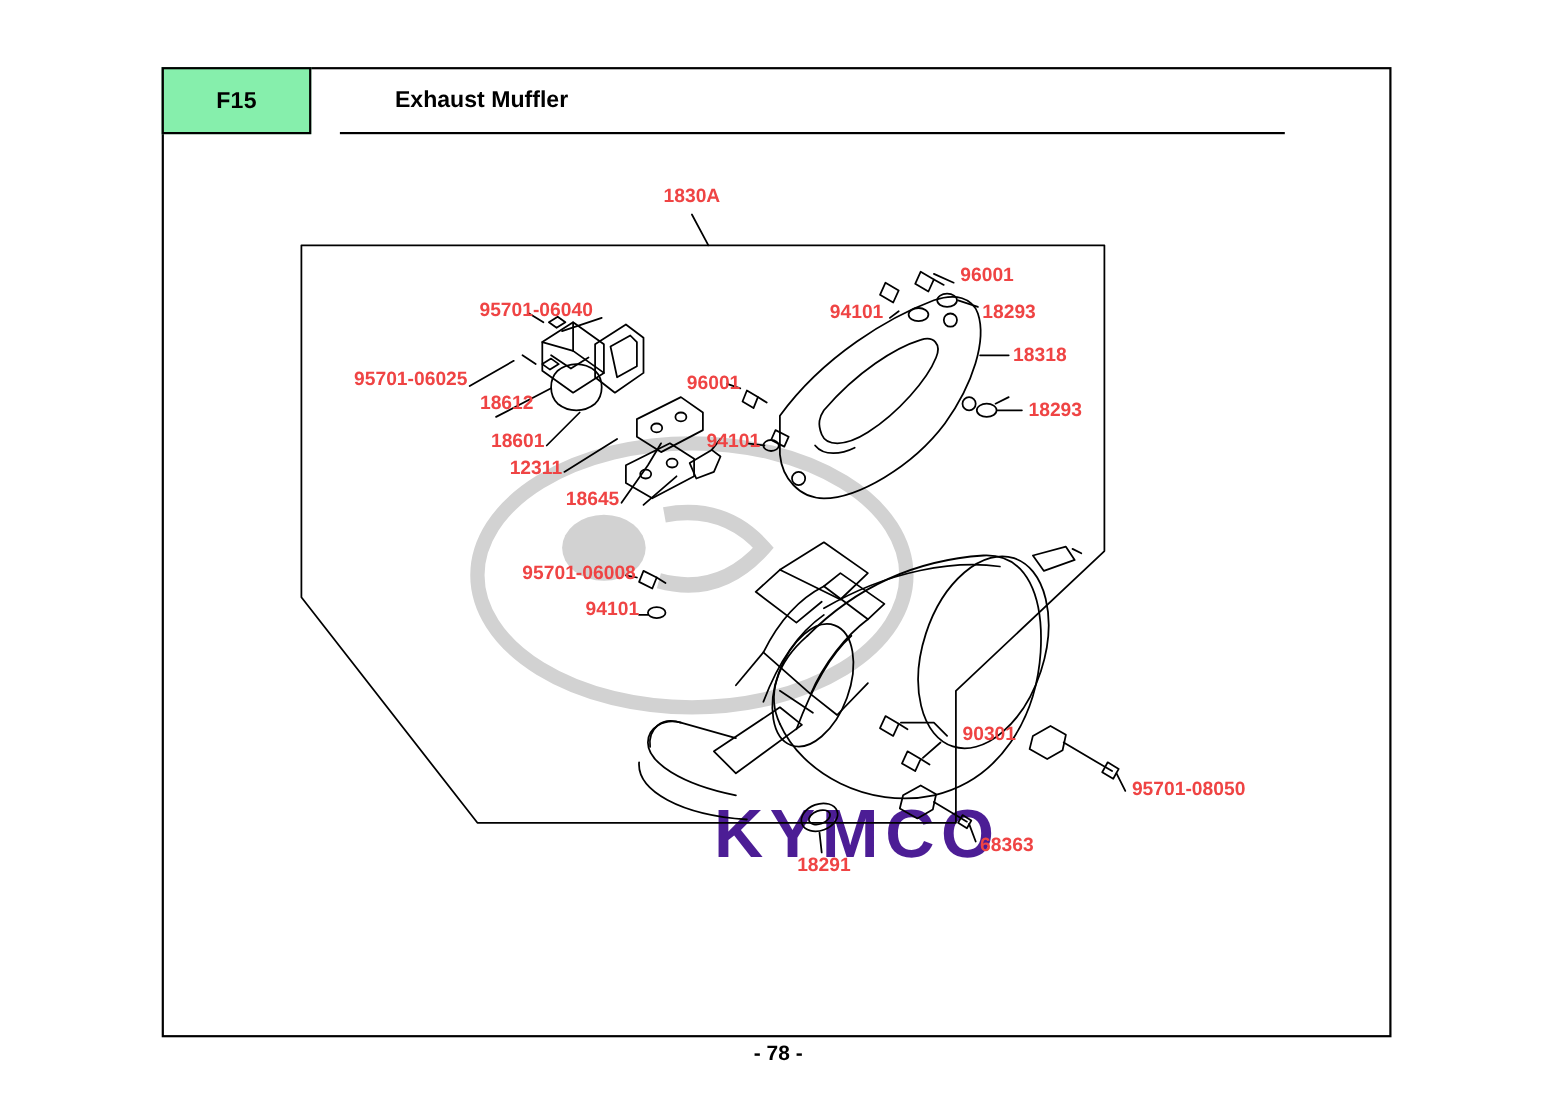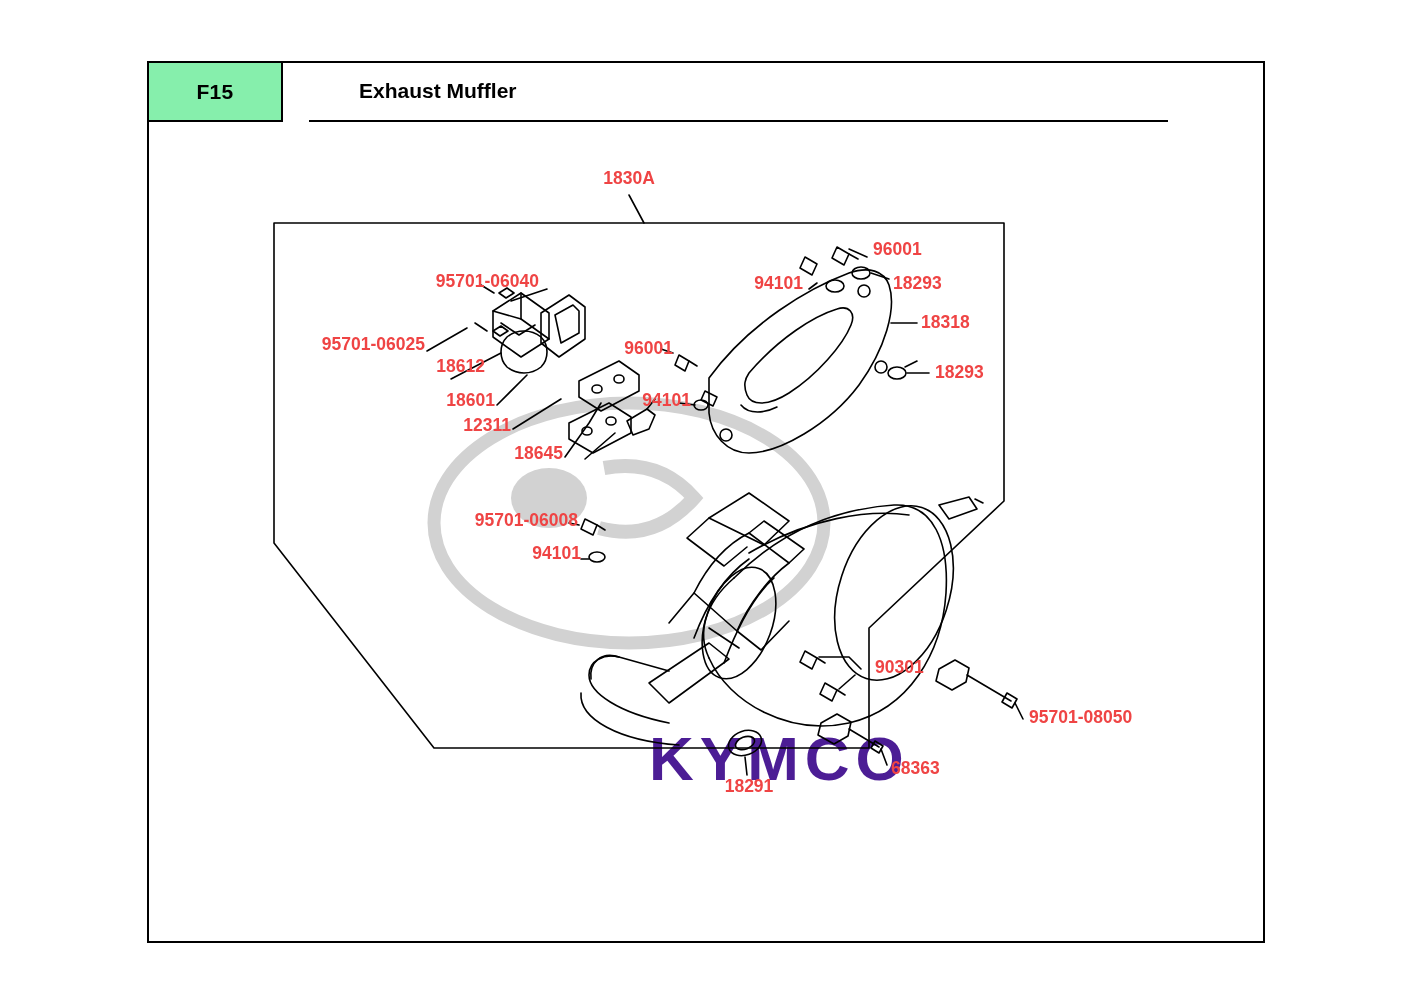--- a/index.html
+++ b/index.html
@@ -295,14 +295,15 @@
     <div class="lbl" style="left:786px; top:241px;">18293</div>
     <div class="lbl r" style="left:429px; top:389px;">95701-06008</div>
     <div class="lbl r" style="left:432px; top:422px;">94101</div>
     <div class="lbl" style="left:726px; top:536px;">90301</div>
     <div class="lbl" style="left:880px; top:586px;">95701-08050</div>
     <div class="lbl" style="left:742px; top:637px;">68363</div>
     <div class="lbl c" style="left:600px; top:655px;">18291</div>
 
   </div>
 
+  <div class="page-number">- 78 -</div>
 
 </div>
 
 </body></html>

